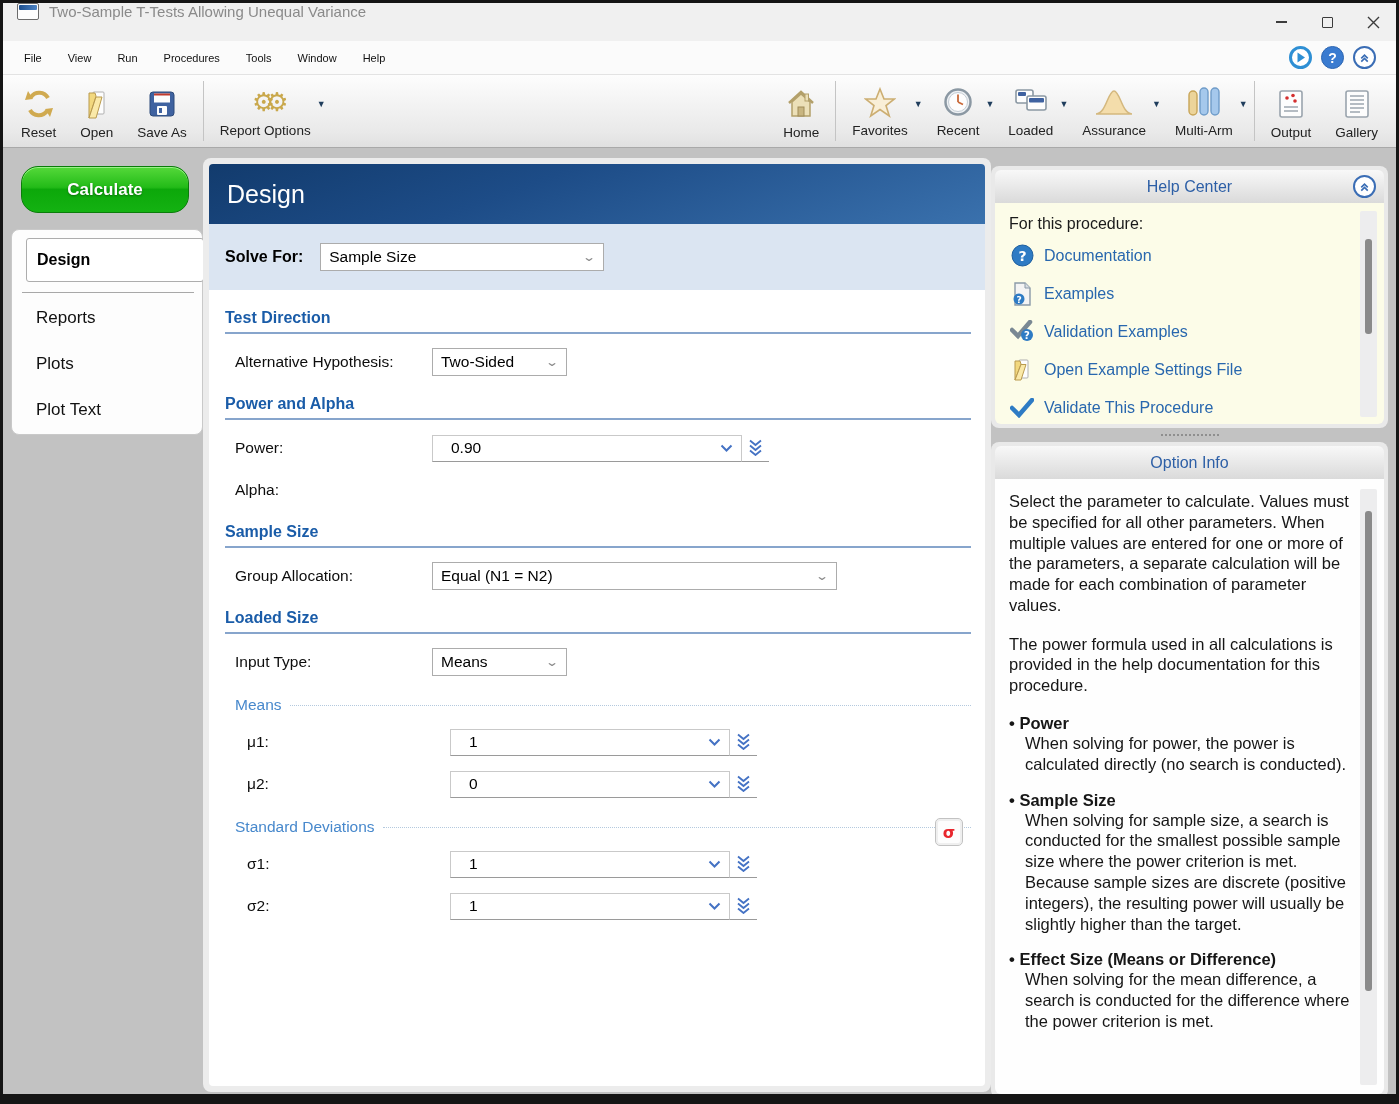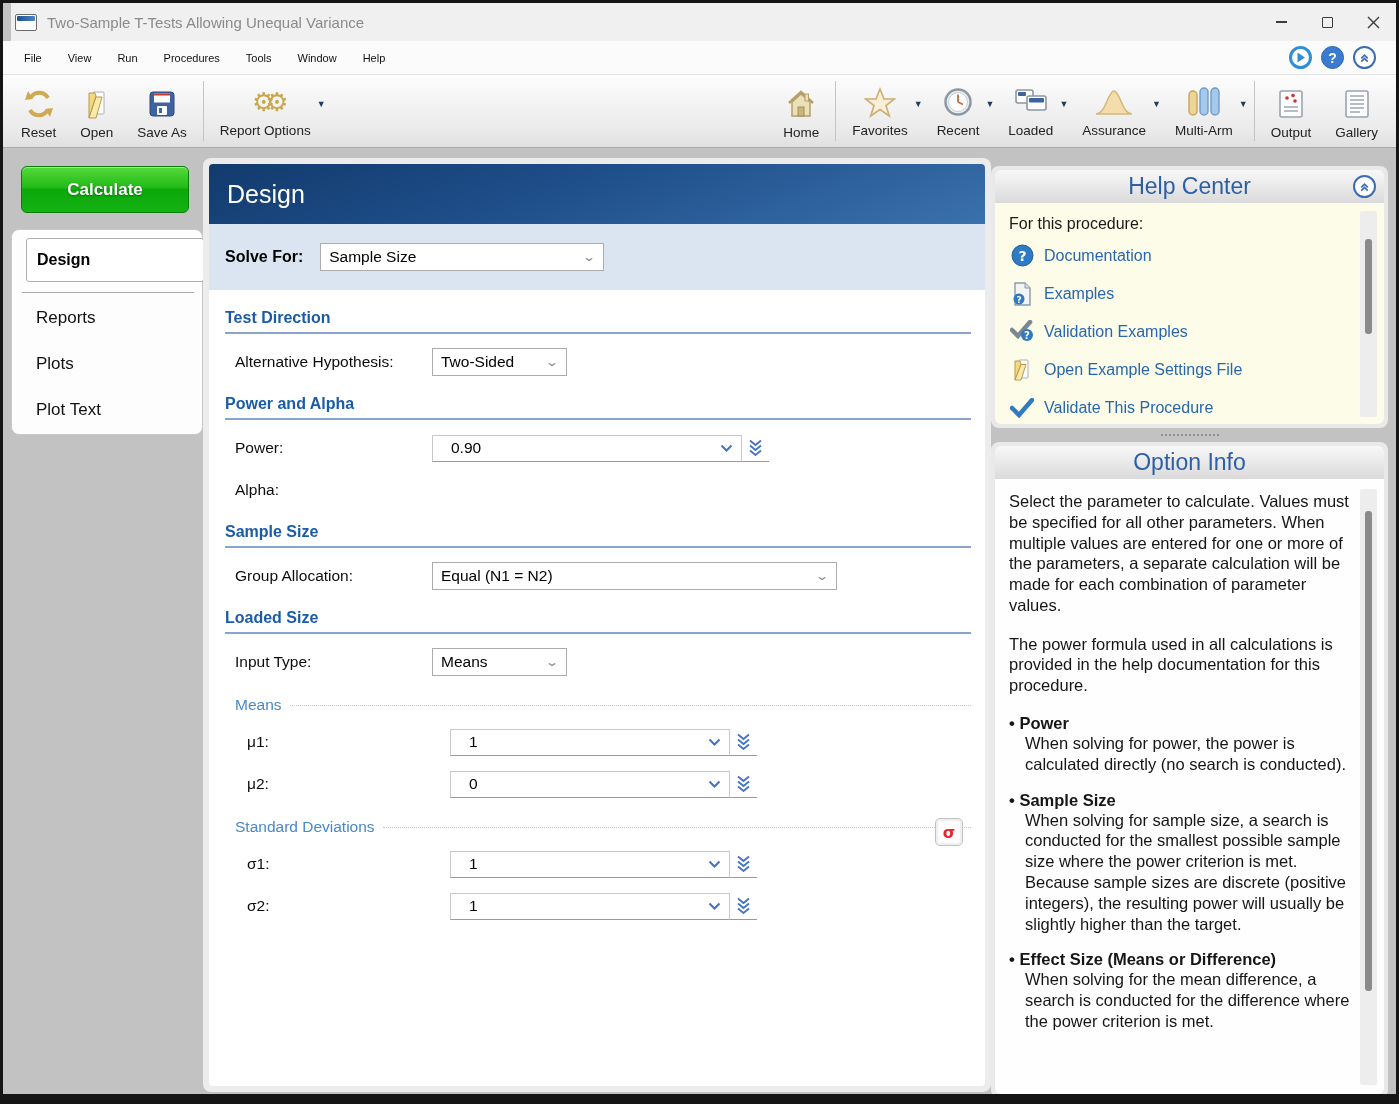--- a/index.html
+++ b/index.html
@@ -1,21 +1,21 @@
 <!DOCTYPE html>
 <html><head>
 <meta charset="utf-8">
 <style>
   * { margin:0; padding:0; box-sizing:border-box; }
   html,body { width:1399px; height:1104px; font-family:"Liberation Sans","DejaVu Sans",sans-serif; }
   .window { position:relative; width:1399px; height:1104px; background:#c2c2c2;
             border:3px solid #151515; border-bottom:10px solid #151515; overflow:hidden; }
 
   
-  .titlebar { height:38px; background:#f0f0f0; display:flex; align-items:center; padding-left:4px;margin-left:8px; }
+  .titlebar { height:38px; background:#f0f0f0; display:flex; align-items:flex-start; padding-left:14px; }
   .app-icon { width:22px; height:17px; border:1px solid #6b6b6b; background:#fdfdfd; border-radius:2px; margin-right:10px; position:relative; }
   .app-icon::before { content:""; position:absolute; left:1px; right:1px; top:1px; height:5px;
                       background:linear-gradient(90deg,#1d4f8e,#4d83c4); border-radius:1px; }
   .title-text { color:#8a8a8a; font-size:15px; }
   .win-controls { margin-left:auto; display:flex; height:100%; }
   .win-btn { width:46px; height:100%; display:flex; align-items:center; justify-content:center; }
   .glyph-min { width:11px; height:1.4px; background:#3c3c3c; }
   .glyph-max { width:11px; height:11px; border:1.4px solid #3c3c3c; border-radius:1px; }
 
   
@@ -37,21 +37,21 @@
   .tb-drop { font-size:9px; color:#1f3d5c; margin:0 2px 14px -6px; }
   .tb-sep { width:1px; background:#c4c4c4; margin:6px 4px; }
   .tb-spacer { flex:1; }
   .gear-glyph { font-size:26px; color:#c9a84c; letter-spacing:-10px; line-height:1; }
 
   
   .content { position:absolute; top:146px; left:0; right:0; bottom:0; background:#c2c2c2; }
 
   
   .sidebar { position:absolute; left:6px; top:0; width:196px; height:100%; }
-  .calc-btn { position:absolute; left:12px; top:17px; width:168px; height:47px; border-radius:6px;
+  .calc-btn { position:absolute; left:12px; top:17px; width:168px; height:47px; border-radius:17px;
               background:linear-gradient(180deg,#55d93a 0%,#23bb18 45%,#0ca80a 50%,#14b212 100%);
               border:1px solid #0a7d0a; box-shadow:inset 0 1px 0 #9aef8a;
               color:#fff; font-weight:bold; font-size:17px; display:flex; align-items:center; justify-content:center;
               text-shadow:0 1px 2px #0a6e0a; }
   .tab-panel { position:absolute; left:2px; top:80px; width:192px; height:206px; background:#fdfdfd;
                border:1px solid #c9c9c9; border-radius:8px; }
   .tab-selected { position:absolute; left:14px; right:-2px; top:8px; height:44px; background:#fff;
                   border:1px solid #adadad; border-radius:3px; display:flex; align-items:center;
                   font-weight:bold; font-size:16px; color:#000; padding-left:10px; }
   .tab-sep { position:absolute; left:10px; right:8px; top:62px; border-top:1px solid #a8a8a8; }
@@ -95,21 +95,21 @@
                display:flex; align-items:center; justify-content:center;
                color:#e8262d; font-size:16px; font-weight:bold; font-family:"DejaVu Sans",sans-serif; }
 
   
   .right-col { position:absolute; left:988px; top:9px; width:397px; height:940px; }
   .panel-frame { position:absolute; left:0; width:397px; background:#e9e9e9; border-radius:8px; padding:4px; }
   .hc-frame { top:8px; height:262px; }
   .oi-frame { top:284px; height:656px; }
   .panel-header { height:33px; display:flex; align-items:center; justify-content:center; position:relative;
                   background:linear-gradient(180deg,#f8f8f8,#dadada); border-radius:6px 6px 0 0;
-                  color:#2d5fa6; font-size:23px; }
+                  color:#2d5fa6; font-size:16px; }
   .panel-body { position:relative; border-radius:0 0 6px 6px; overflow:hidden; }
   .hc-body { height:221px; background:#fcfce8; padding:10px 14px; }
   .oi-body { height:615px; background:#fefefe; padding:12px 14px; }
   .hc-collapse { position:absolute; right:8px; top:5px; }
 
   .hc-intro { font-size:16px; color:#1a1a1a; margin:2px 0 10px 0; }
   .hc-link { display:flex; align-items:center; margin-bottom:13px; height:25px; }
   .hc-link .ic { width:26px; height:24px; display:flex; align-items:center; justify-content:center; margin-right:9px; flex:none; }
   .hc-link .txt { color:#2867ae; font-size:16px; white-space:nowrap; }
 

